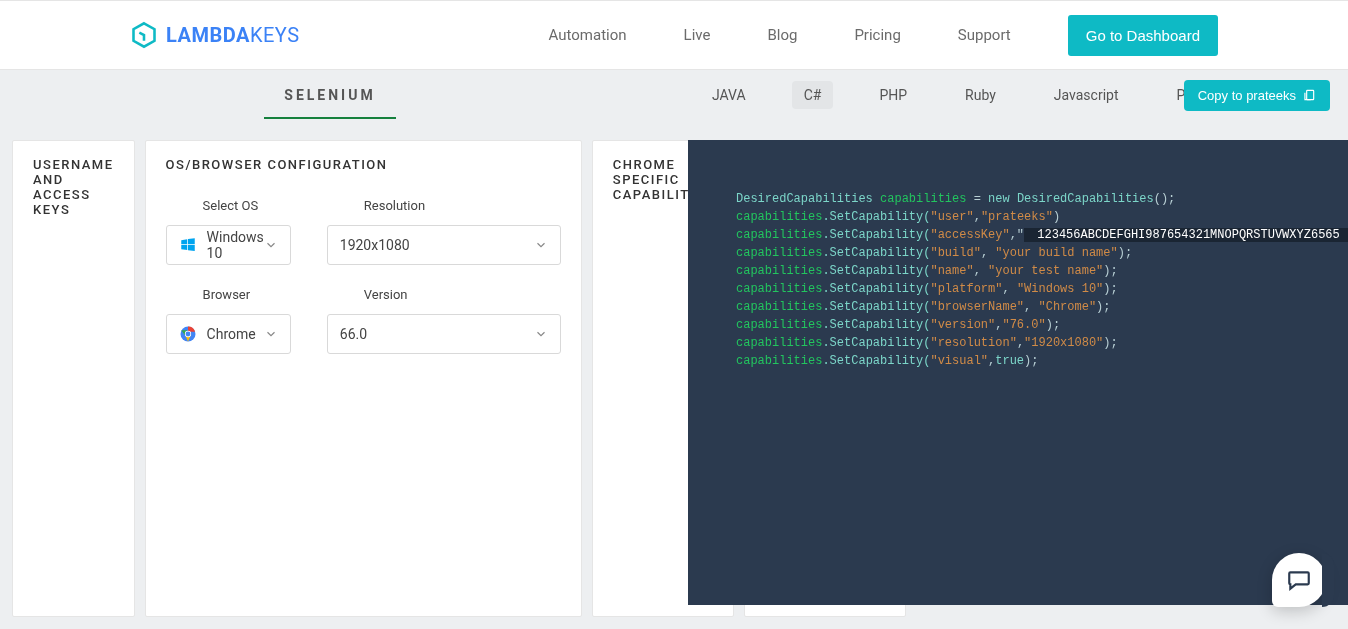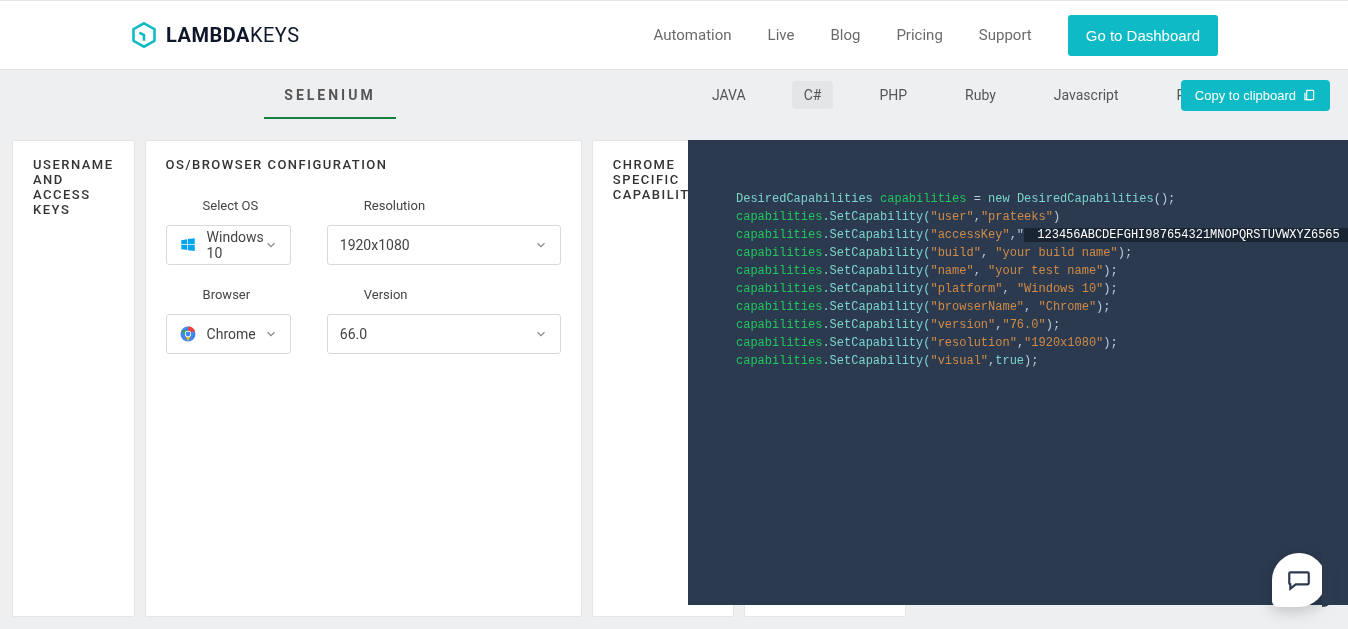--- a/index.html
+++ b/index.html
@@ -1,23 +1,23 @@
 <!DOCTYPE html>
 <html><head>
 <meta charset="utf-8">
 <style>
   * { box-sizing: border-box; margin: 0; padding: 0; }
   body { font-family: -apple-system, BlinkMacSystemFont, "Segoe UI", Roboto, Arial, sans-serif; background: #edeff1; color: #333; width: 1348px; height: 629px; overflow: hidden; position: relative; }
 
   
   .header { background: #fff; border-top: 1px solid #e5e5e5; border-bottom: 1px solid #e5e5e5; height: 70px; display: flex; align-items: center; padding: 0 130px 0 130px; }
-  .logo { display: flex; align-items: center; font-weight: 700; font-size: 20px; letter-spacing: 0.5px; color: #0f172a; }
+  .logo { display: flex; align-items: center; font-weight: 700; font-size: 20px; letter-spacing: 0.5px; color: #3b82f6; }
   .logo svg { margin-right: 8px; }
   .logo .thin { font-weight: 400; }
-  .nav { margin-left: auto; display: flex; align-items: center; gap: 36px; }
+  .nav { margin-left: auto; display: flex; align-items: center; gap: 57px; }
   .nav a { color: #6b6b6b; text-decoration: none; font-size: 15px; }
   .dashboard-btn { background: #0ebac5; color: #fff; border: none; padding: 12px 18px; font-size: 15px; border-radius: 3px; cursor: pointer; }
 
   
   .toolrow { height: 50px; display: flex; align-items: center; }
   .left-tabs { width: 660px; display: flex; justify-content: center; }
   .left-tab { font-size: 14px; letter-spacing: 3px; color: #555; padding: 16px 20px 14px; border-bottom: 2px solid #15803d; font-weight: 700; }
   .right-tabs { flex: 1; display: flex; align-items: center; gap: 34px; padding-left: 40px; position: relative; }
   .lang-tab { color: #555; font-size: 14px; padding: 6px 12px; border-radius: 4px; cursor: pointer; }
   .lang-tab.active { background: #e3e5e7; }
@@ -85,21 +85,21 @@
     <div class="left-tab">SELENIUM</div>
   </div>
   <div class="right-tabs">
     <div class="lang-tab">JAVA</div>
     <div class="lang-tab active">C#</div>
     <div class="lang-tab">PHP</div>
     <div class="lang-tab">Ruby</div>
     <div class="lang-tab">Javascript</div>
     <div class="lang-tab">Python</div>
     <button class="copy-btn">
-      <span>Copy to clipboard</span>
+      <span>Copy to prateeks</span>
       <svg viewBox="0 0 24 24" fill="none" stroke="#fff" stroke-width="2">
           <rect x="8" y="4" width="12" height="16" rx="1"></rect>
           <path d="M5 8v12h10"></path>
         </svg>
     </button>
   </div>
 </div>
 
 <div class="main">
 

